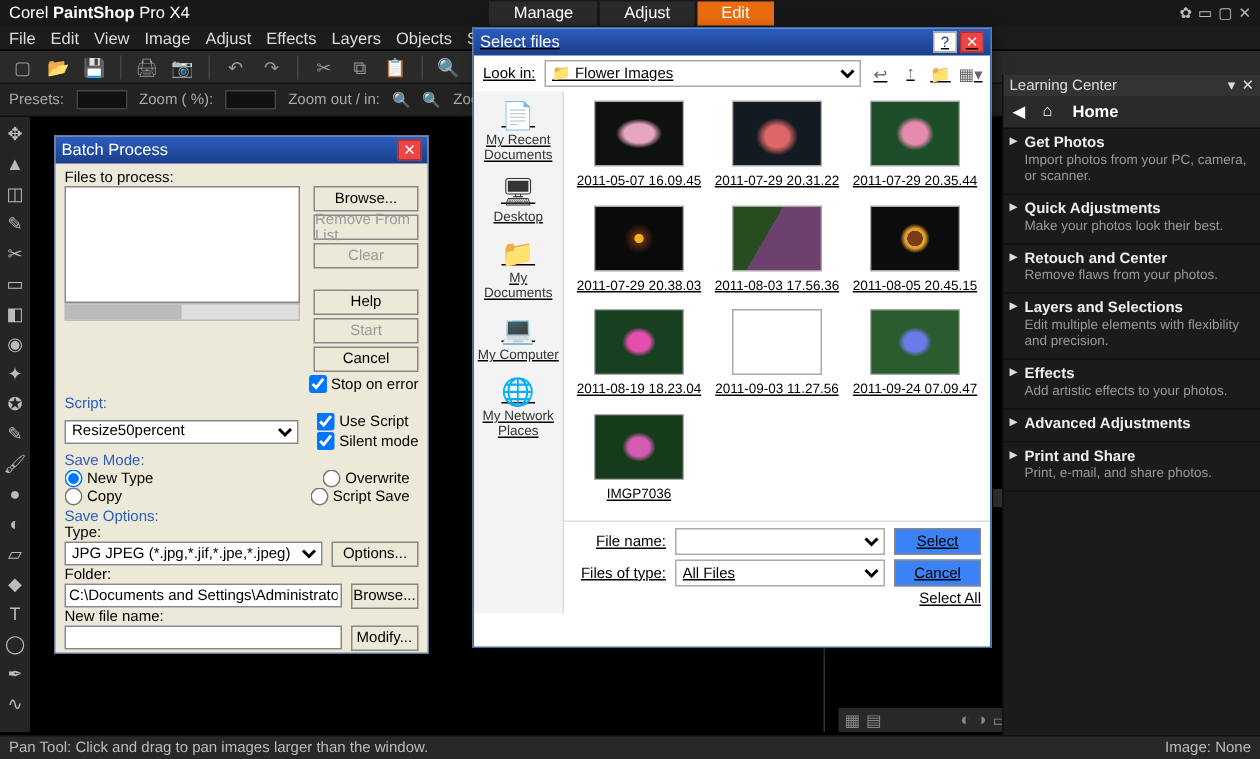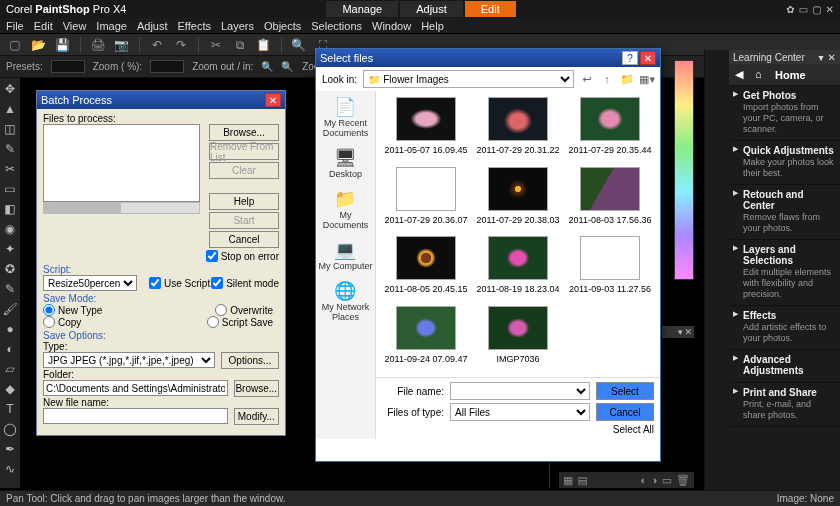--- a/index.html
+++ b/index.html
@@ -88,24 +88,23 @@
     position:absolute; left:0; bottom:0; width:840px; height:16px;
     background:#282828; color:#bbb;
     display:flex; align-items:center; padding:0 6px;
     font-size:10px;
     border-top:1px solid #111;
   }
   .statusbar .spacer{flex:1;}
   
   .learning-panel {
     position:absolute; right:0; top:50px;
-    width:136px; height:440px;
+    width:172px; height:440px;
     background:#1b1b1b;
     border-left:1px solid #111;
-    padding-left:24px;
   }
   .lp-title {
     height:14px; background:#333; color:#ddd; font-size:10px;
     display:flex; align-items:center; padding:0 4px;
   }
   .lp-title .c { margin-left:auto; font-size:10px; }
   .lp-home {
     height:22px; background:#2a2a2a;
     display:flex; align-items:center; gap:6px;
     padding:0 6px; color:#fff;
@@ -162,26 +161,27 @@
   .db-radio input { width:12px; height:12px; margin:0; }
   .db-select {
     width:100%; height:16px; background:#fff; border:1px solid #888;
     font-size:10px;
   }
   .db-input { width:100%; height:16px; background:#fff; border:1px solid #888; font-size:10px; padding:0 2px; }
   .db-scroll { width:100%; height:12px; background:#ddd; border:1px solid #bbb; position:relative; }
   .db-scroll .thumb { position:absolute; left:0; top:0; width:50%; height:100%; background:#bbb; }
   
   .dlg-files {
-    position:absolute; left:315px; top:48px;
+    position:absolute; left:315px; top:18px;
     width:346px; height:414px;
     background:#fff;
     border:1px solid #3a6ea5;
     color:#000;
     box-shadow: 2px 2px 8px rgba(0,0,0,.4);
+    text-decoration: underline;
   }
   .df-title {
     height:18px;
     background: linear-gradient(#2b5dbf, #1a3f8a);
     color:#fff; display:flex; align-items:center;
     padding:0 4px; font-size:11px;
   }
   .df-title .q {
     margin-left:auto; width:16px; height:14px;
     background:#fff; color:#1a3f8a; display:flex; align-items:center; justify-content:center;
@@ -419,21 +419,21 @@
         <div class="db-btn">Cancel</div>
         <label class="db-chk">
             <input type="checkbox" checked="" style="">
             <span>Stop on error</span>
           </label>
       </div>
     </div>
     <div class="db-group-label">Script:</div>
     <div class="db-row" style="align-items:center;">
       <select class="db-select" style="flex:1"><option>Resize50percent</option></select>
-      <div style="display:flex; flex-direction:row; gap:1px; margin-left:6px;">
+      <div style="display:flex; flex-direction:column; gap:1px; margin-left:6px;">
         <label class="db-chk">
             <input type="checkbox" checked="" style="">
             <span>Use Script</span>
           </label>
         <label class="db-chk">
             <input type="checkbox" checked="" style="">
             <span>Silent mode</span>
           </label>
       </div>
     </div>
@@ -529,26 +529,20 @@
             <div class="cap">2011-07-29 20.31.22</div>
           </div>
           <div class="df-thumb">
             <div class="im">
               <div class="flower" style="background:radial-gradient(ellipse 18px 16px at 50% 50%, #e68bb0 45%, #1d4d29 70%),#184522;"></div>
             </div>
             <div class="cap">2011-07-29 20.35.44</div>
           </div>
           <div class="df-thumb">
             <div class="im">
-              <div class="flower" style="background:radial-gradient(circle 8px at 35% 45%, #f3c230 55%, transparent 60%), radial-gradient(circle 8px at 58% 55%, #f3c230 55%, transparent 60%), radial-gradient(circle 7px at 50% 35%, #e89f1c 55%, transparent 60%), #101010,#101010;"></div>
-            </div>
-            <div class="cap">2011-07-29 20.36.07</div>
-          </div>
-          <div class="df-thumb">
-            <div class="im">
               <div class="flower" style="background:radial-gradient(circle 14px at 50% 50%, #f2b21f 20%, #5a2c11 24%, #0a0a0a 70%),#0a0a0a;"></div>
             </div>
             <div class="cap">2011-07-29 20.38.03</div>
           </div>
           <div class="df-thumb">
             <div class="im">
               <div class="flower" style="background:linear-gradient(120deg,#274c1f 40%,#6c416e 40%),#6c416e;"></div>
             </div>
             <div class="cap">2011-08-03 17.56.36</div>
           </div>

